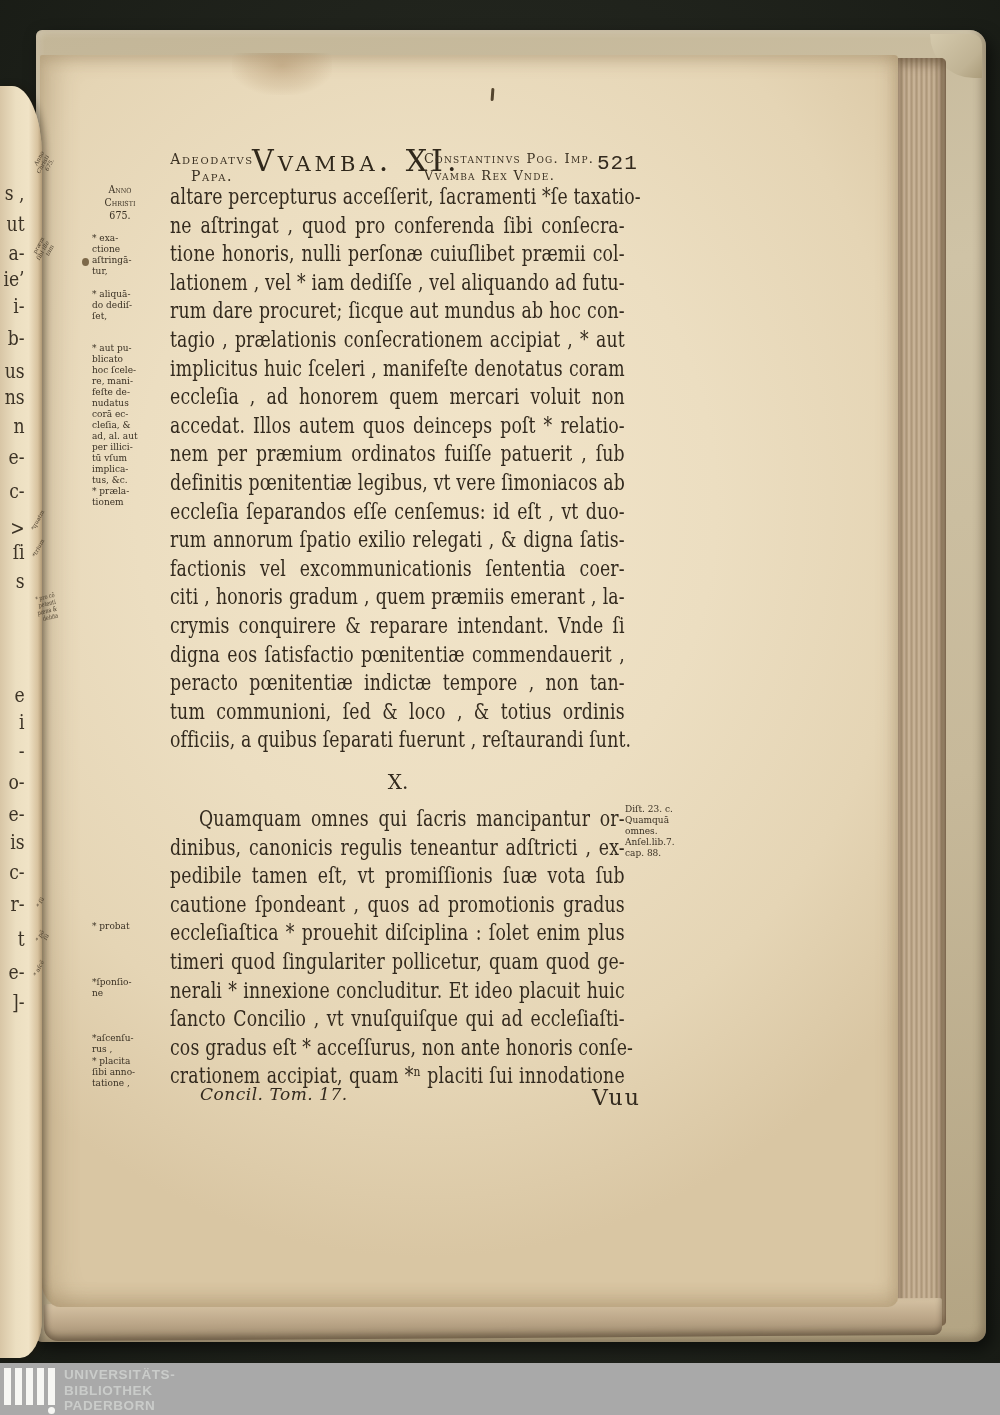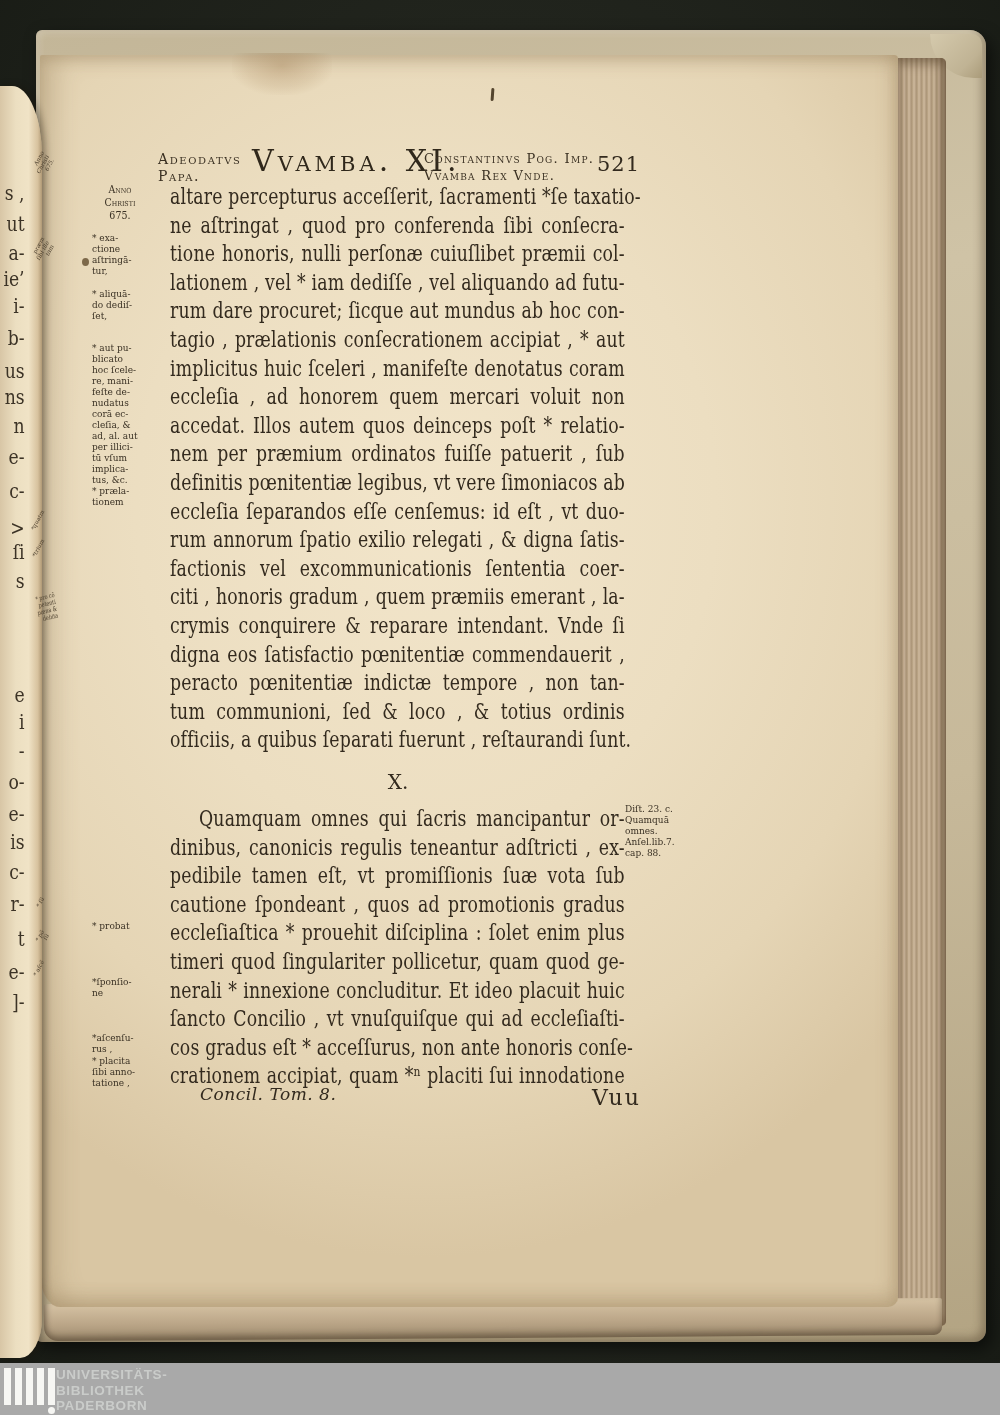--- a/index.html
+++ b/index.html
@@ -51,27 +51,27 @@
     border-radius:0 30px 22px 0 / 0 70px 40px 0;
     box-shadow: 3px 0 7px rgba(25,18,8,.4);
   }
   .frags { position:absolute; left:0; top:0; width:46px; height:1415px; pointer-events:none; }
   .frag { position:absolute; left:0; width:30px; text-align:right; font-size:21px; line-height:22px;
     color:#3c3326; transform:scaleX(.82); transform-origin:0 0; }
   .fragnote { position:absolute; left:27px; top:3px; width:44px; font-size:6.5px; line-height:7px;
     color:#4a3e2d; white-space:pre-line; transform:rotate(-57deg) scaleX(.95); transform-origin:0 0; }
   .frag.up .fragnote { transform:rotate(-12deg) scaleX(.9); top:0; }
   
-  .h-left { position:absolute; left:158px; top:151px; width:108px; text-align:left;
+  .h-left { position:absolute; left:158px; top:151px; width:108px; text-align:center;
     font-variant:small-caps; font-size:14px; line-height:17px; letter-spacing:1.6px; color:#3a3022; }
   .h-title { position:absolute; left:252px; top:143px; font-variant:small-caps; font-size:30px;
     letter-spacing:4px; color:#30281b; }
   .h-right { position:absolute; left:424px; top:151px; font-variant:small-caps; font-size:13px;
     line-height:16.5px; letter-spacing:1.3px; color:#3a3022; }
-  .h-num { position:absolute; left:597px; top:152px; font-size:21px; letter-spacing:1px; color:#332a1e; }
+  .h-num { position:absolute; left:597px; top:152px; font-size:21px; letter-spacing:1px; color:#332a1e;font-family:Liberation Mono, monospace; }
   
   .mnotes-left, .mnotes-right { position:absolute; top:0; left:0; width:100%; height:100%; pointer-events:none; }
   .mnote { position:absolute; left:92px; width:74px; font-size:10px; line-height:11px;
     white-space:pre-line; color:#3a3124; transform:scaleX(.9); transform-origin:0 0; }
   .mnote.caps { font-variant:small-caps; font-size:10.5px; line-height:13px; text-align:center; width:62px; }
   .mnotes-right .mnote { left:625px; width:72px; }
   
   .para { position:absolute; left:170px; }
   .p1 { top:183px; } .p2 { top:805px; }
   .bline { width:565px; height:28.6px; font-size:21.5px; line-height:28.6px;
@@ -83,21 +83,21 @@
   .footer-vol { position:absolute; left:200px; top:1084px; font-style:italic; font-size:17px;
     letter-spacing:.5px; color:#332a1e; }
   .signature { position:absolute; left:592px; top:1085px; font-size:22px; letter-spacing:2px; color:#332a1e; }
   
   .band { position:absolute; left:0; top:1363px; width:1000px; height:52px; background:#a9a9a9; }
   .logo-bars { position:absolute; left:4px; top:5px; display:flex; gap:4px; }
   .logo-bars .bar { width:7px; height:37px; background:#f6f6f3; }
   .logo-dot { position:absolute; left:48px; top:44px; width:7px; height:7px; border-radius:50%; background:#f6f6f3; }
   .band-text { position:absolute; left:56px; top:4px; font-family:"Liberation Sans", sans-serif;
     font-weight:bold; font-size:13.5px; line-height:15.5px; letter-spacing:.6px;
-    color:#caccca; white-space:pre-line; }
+    color:#caccca; white-space:pre-line;padding-left:8px; }
 </style>
 </head>
 <body>
 
 <div class="stage">
 
   <div class="cover"></div>
   <div class="cover-fold"></div>
   <div class="page-edges"></div>
   <div class="page-edges-bottom"></div>
@@ -311,21 +311,21 @@
       <div class="bline">pedibile tamen eſt, vt promiſſionis ſuæ vota ſub</div>
       <div class="bline">cautione ſpondeant , quos ad promotionis gradus</div>
       <div class="bline">eccleſiaſtica * prouehit diſciplina : ſolet enim plus</div>
       <div class="bline">timeri quod ſingulariter pollicetur, quam quod ge-</div>
       <div class="bline">nerali * innexione concluditur. Et ideo placuit huic</div>
       <div class="bline">ſancto Concilio , vt vnuſquiſque qui ad eccleſiaſti-</div>
       <div class="bline">cos gradus eſt * acceſſurus, non ante honoris conſe-</div>
       <div class="bline">crationem accipiat, quam *ⁿ placiti ſui innodatione</div>
     </div>
 
-  <div class="footer-vol">Concil. Tom. 8.</div>
+  <div class="footer-vol">Concil. Tom. 17.</div>
   <div class="signature">Vuu</div>
 
   <div class="band">
     <div class="logo-bars">
       <div class="bar"></div>
       <div class="bar"></div>
       <div class="bar"></div>
       <div class="bar"></div>
       <div class="bar"></div>
     </div>

